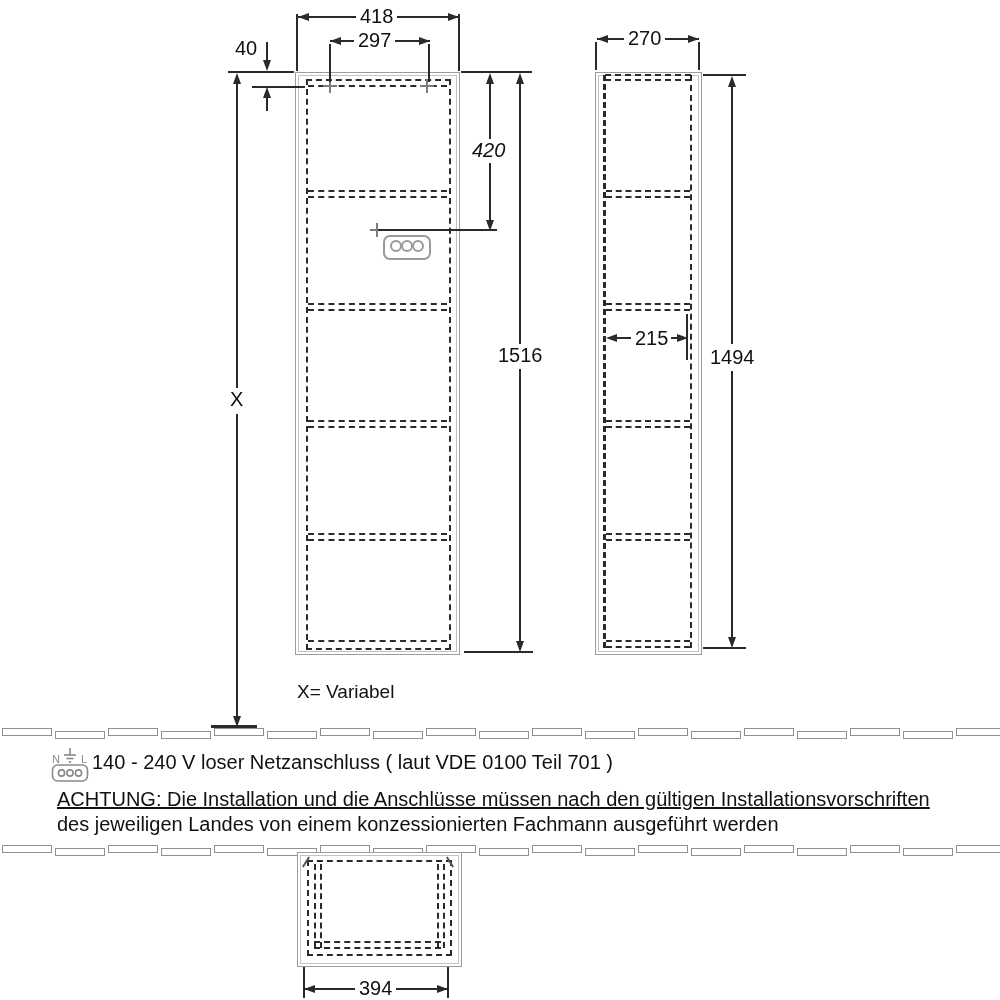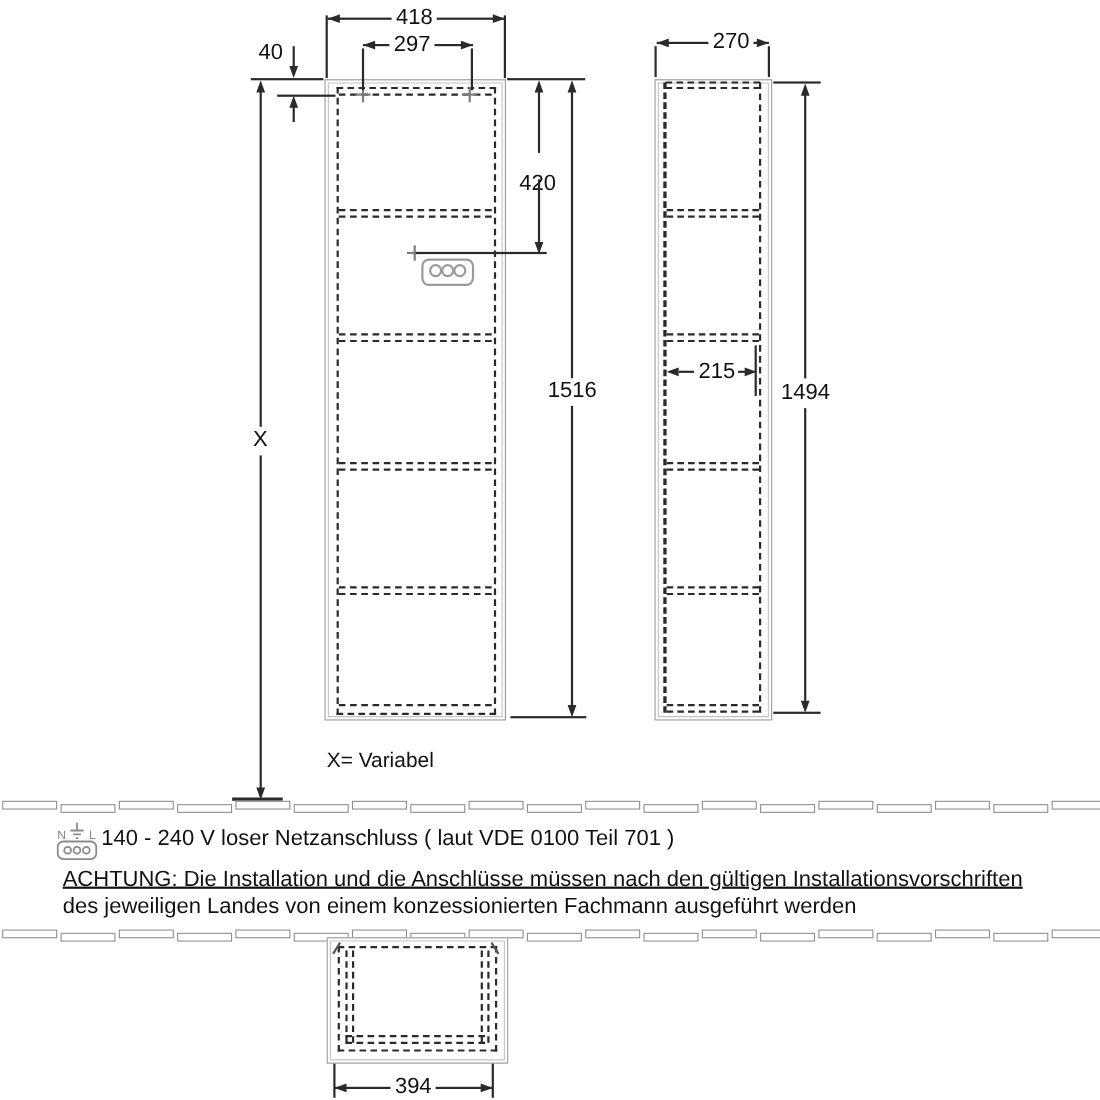--- a/index.html
+++ b/index.html
@@ -87,21 +87,21 @@
     <div class="vl" style="left:266px;top:97px;height:14px;"></div>
     <div class="hl" style="left:252px;top:86px;width:53px;"></div>
   </div>
 
   <div class="hl" style="left:228px;top:71px;width:66px;"></div>
   <div class="hl" style="left:461px;top:71px;width:71px;"></div>
 
   <div>
     <div class="arr up" style="left:486px;top:73px;"></div>
     <div class="vl" style="left:489px;top:83px;height:56px;"></div>
-    <div class="dt" style="left:468px;top:156px;">420</div>
+    <div class="dt" style="left:468px;top:139px;font-style:italic;">420</div>
     <div class="vl" style="left:489px;top:163px;height:58px;"></div>
     <div class="arr down" style="left:486px;top:220px;"></div>
   </div>
 
   <div>
     <div class="arr up" style="left:516px;top:73px;"></div>
     <div class="vl" style="left:519px;top:83px;height:261px;"></div>
     <div class="dt" style="left:494px;top:344px;">1516</div>
     <div class="vl" style="left:519px;top:369px;height:273px;"></div>
     <div class="arr down" style="left:516px;top:641px;"></div>
@@ -129,21 +129,21 @@
     <div class="shelf" style="left:606px;top:533px;width:84px;"></div>
     <div class="shelf" style="left:606px;top:640px;width:84px;"></div>
   </div>
 
   <div>
     <div class="vl" style="left:595px;top:42px;height:28px;"></div>
     <div class="vl" style="left:698px;top:42px;height:28px;"></div>
     <div class="hl" style="left:597px;top:38px;width:102px;"></div>
     <div class="arr left" style="left:597px;top:35px;"></div>
     <div class="arr right" style="left:688px;top:35px;"></div>
-    <div class="dt" style="left:624px;top:27px;margin-left:20px;">270</div>
+    <div class="dt" style="left:624px;top:27px;">270</div>
   </div>
 
   <div>
     <div class="arr left" style="left:606px;top:334px;"></div>
     <div class="hl" style="left:617px;top:337px;width:15px;"></div>
     <div class="dt" style="left:631px;top:327px;">215</div>
     <div class="hl" style="left:671px;top:337px;width:7px;"></div>
     <div class="arr right" style="left:677px;top:334px;"></div>
     <div class="vl" style="left:686px;top:314px;height:46px;"></div>
   </div>

